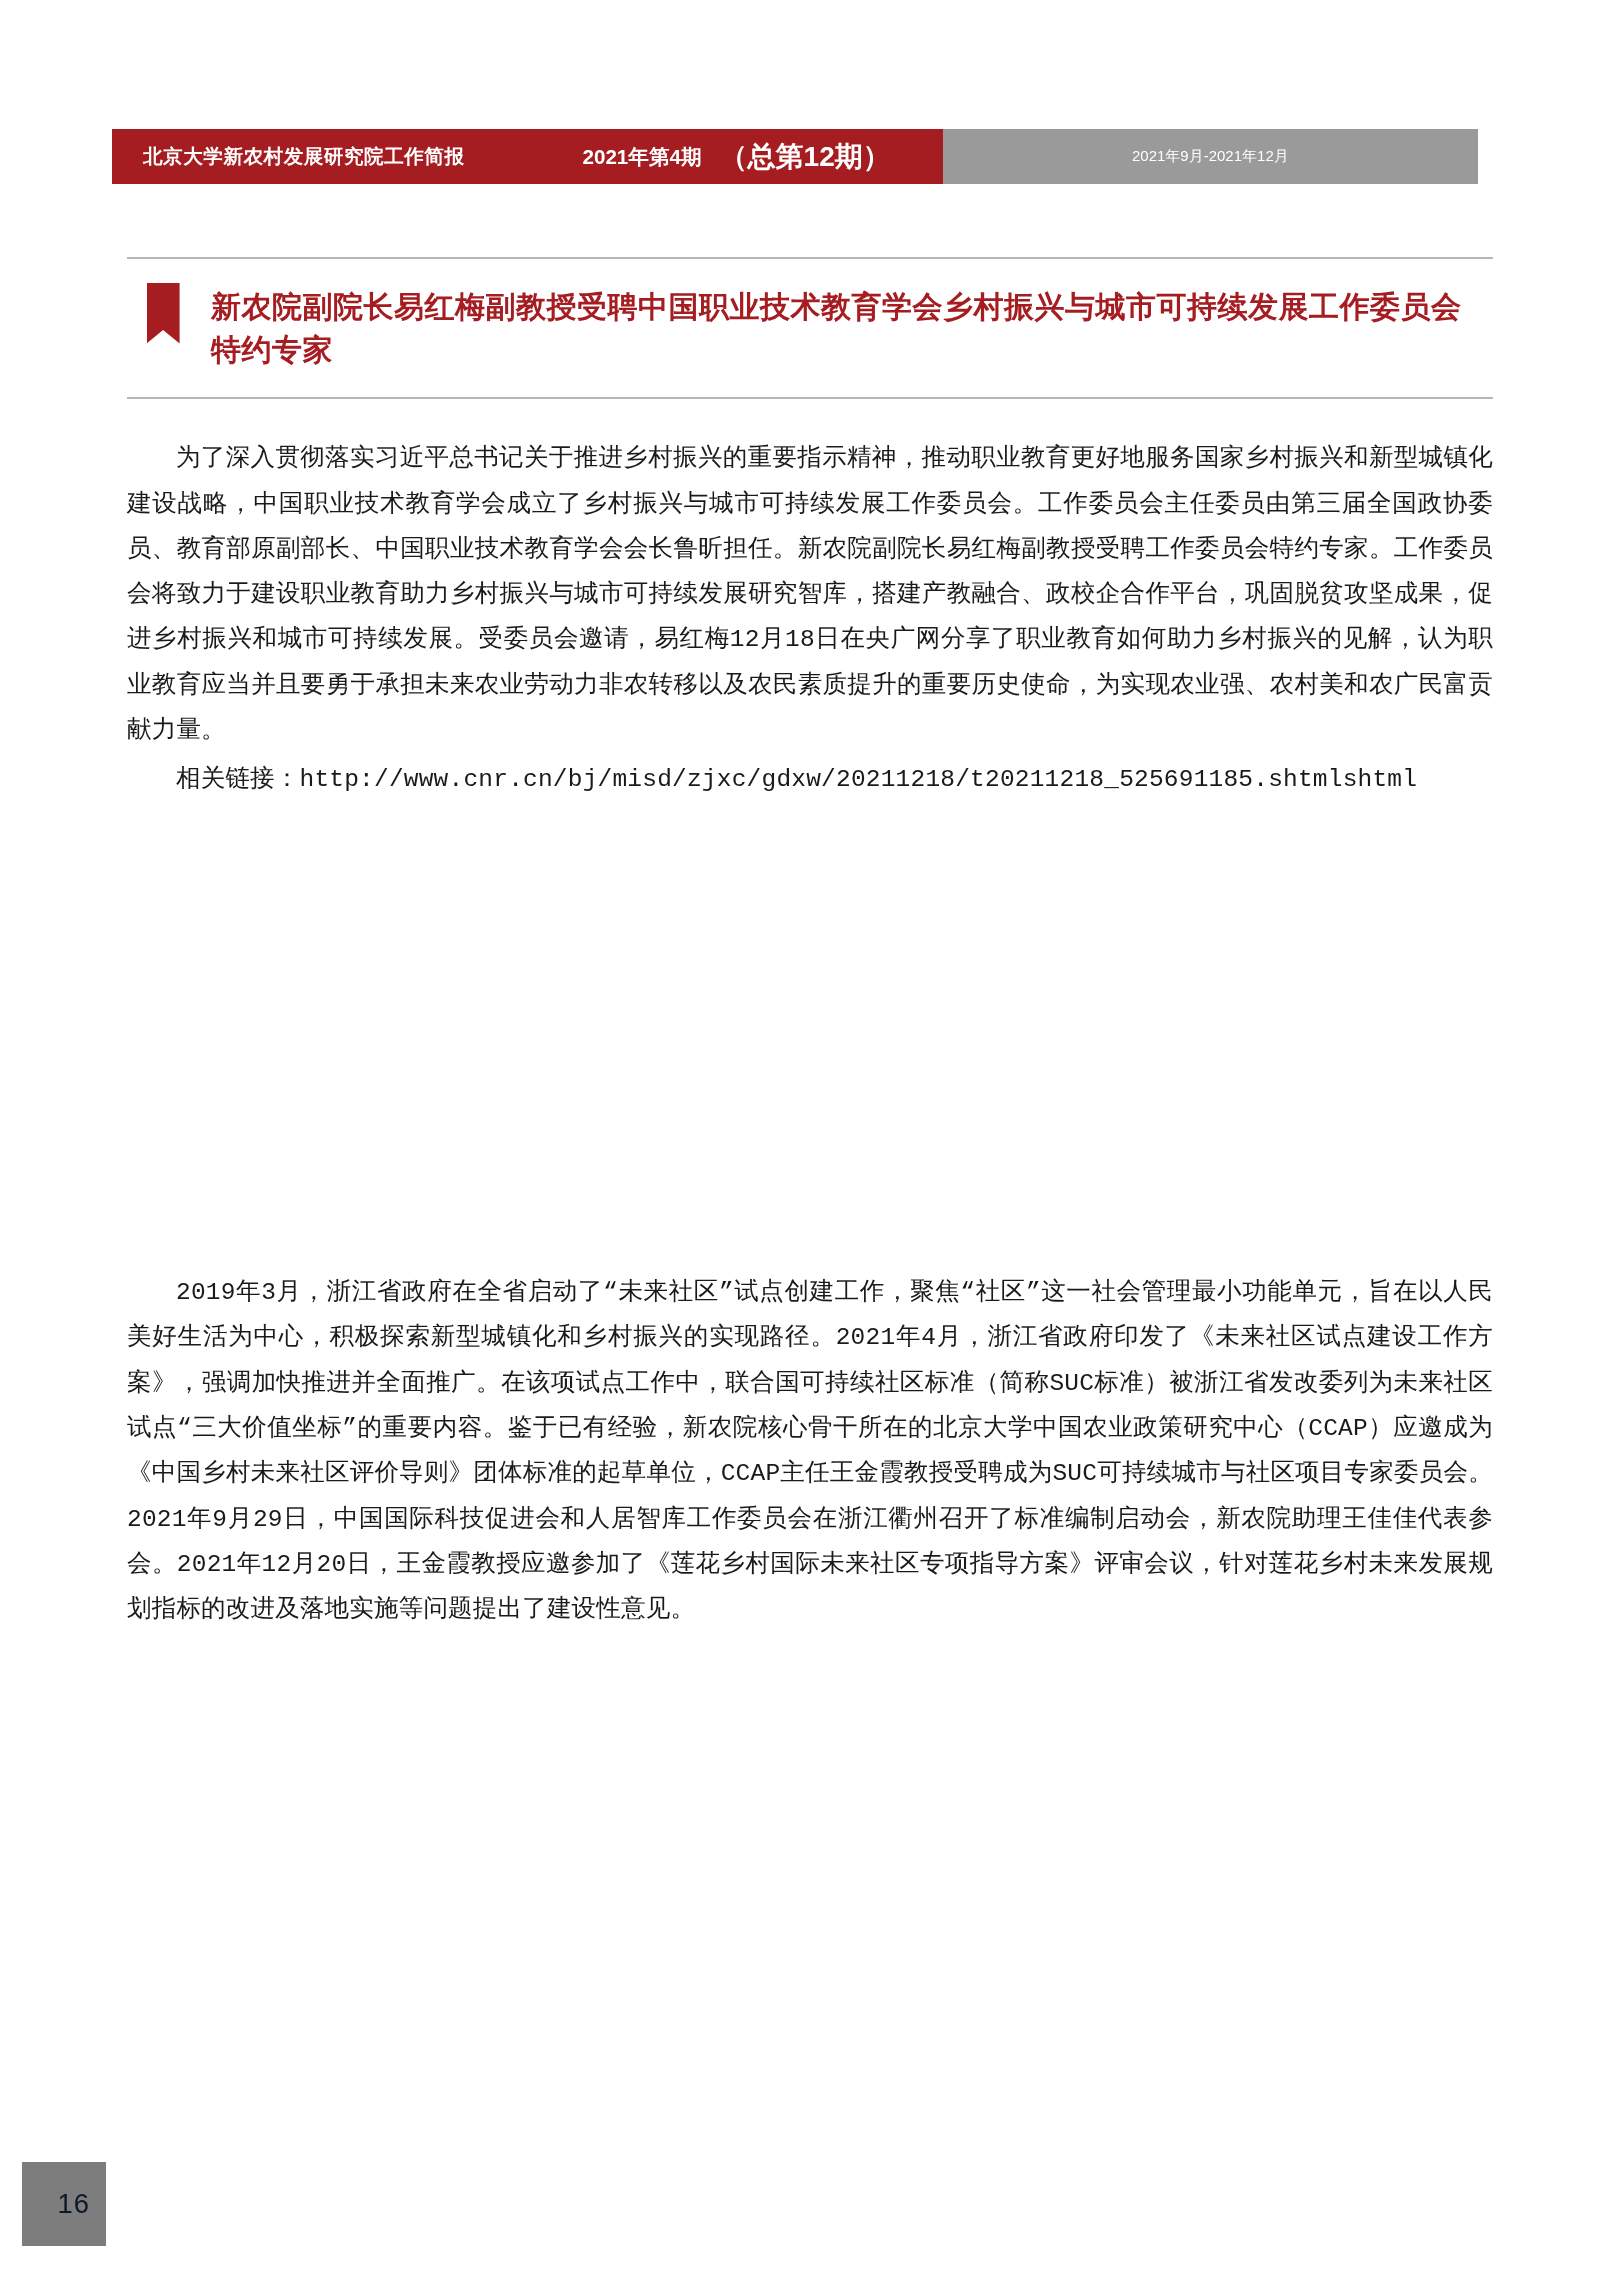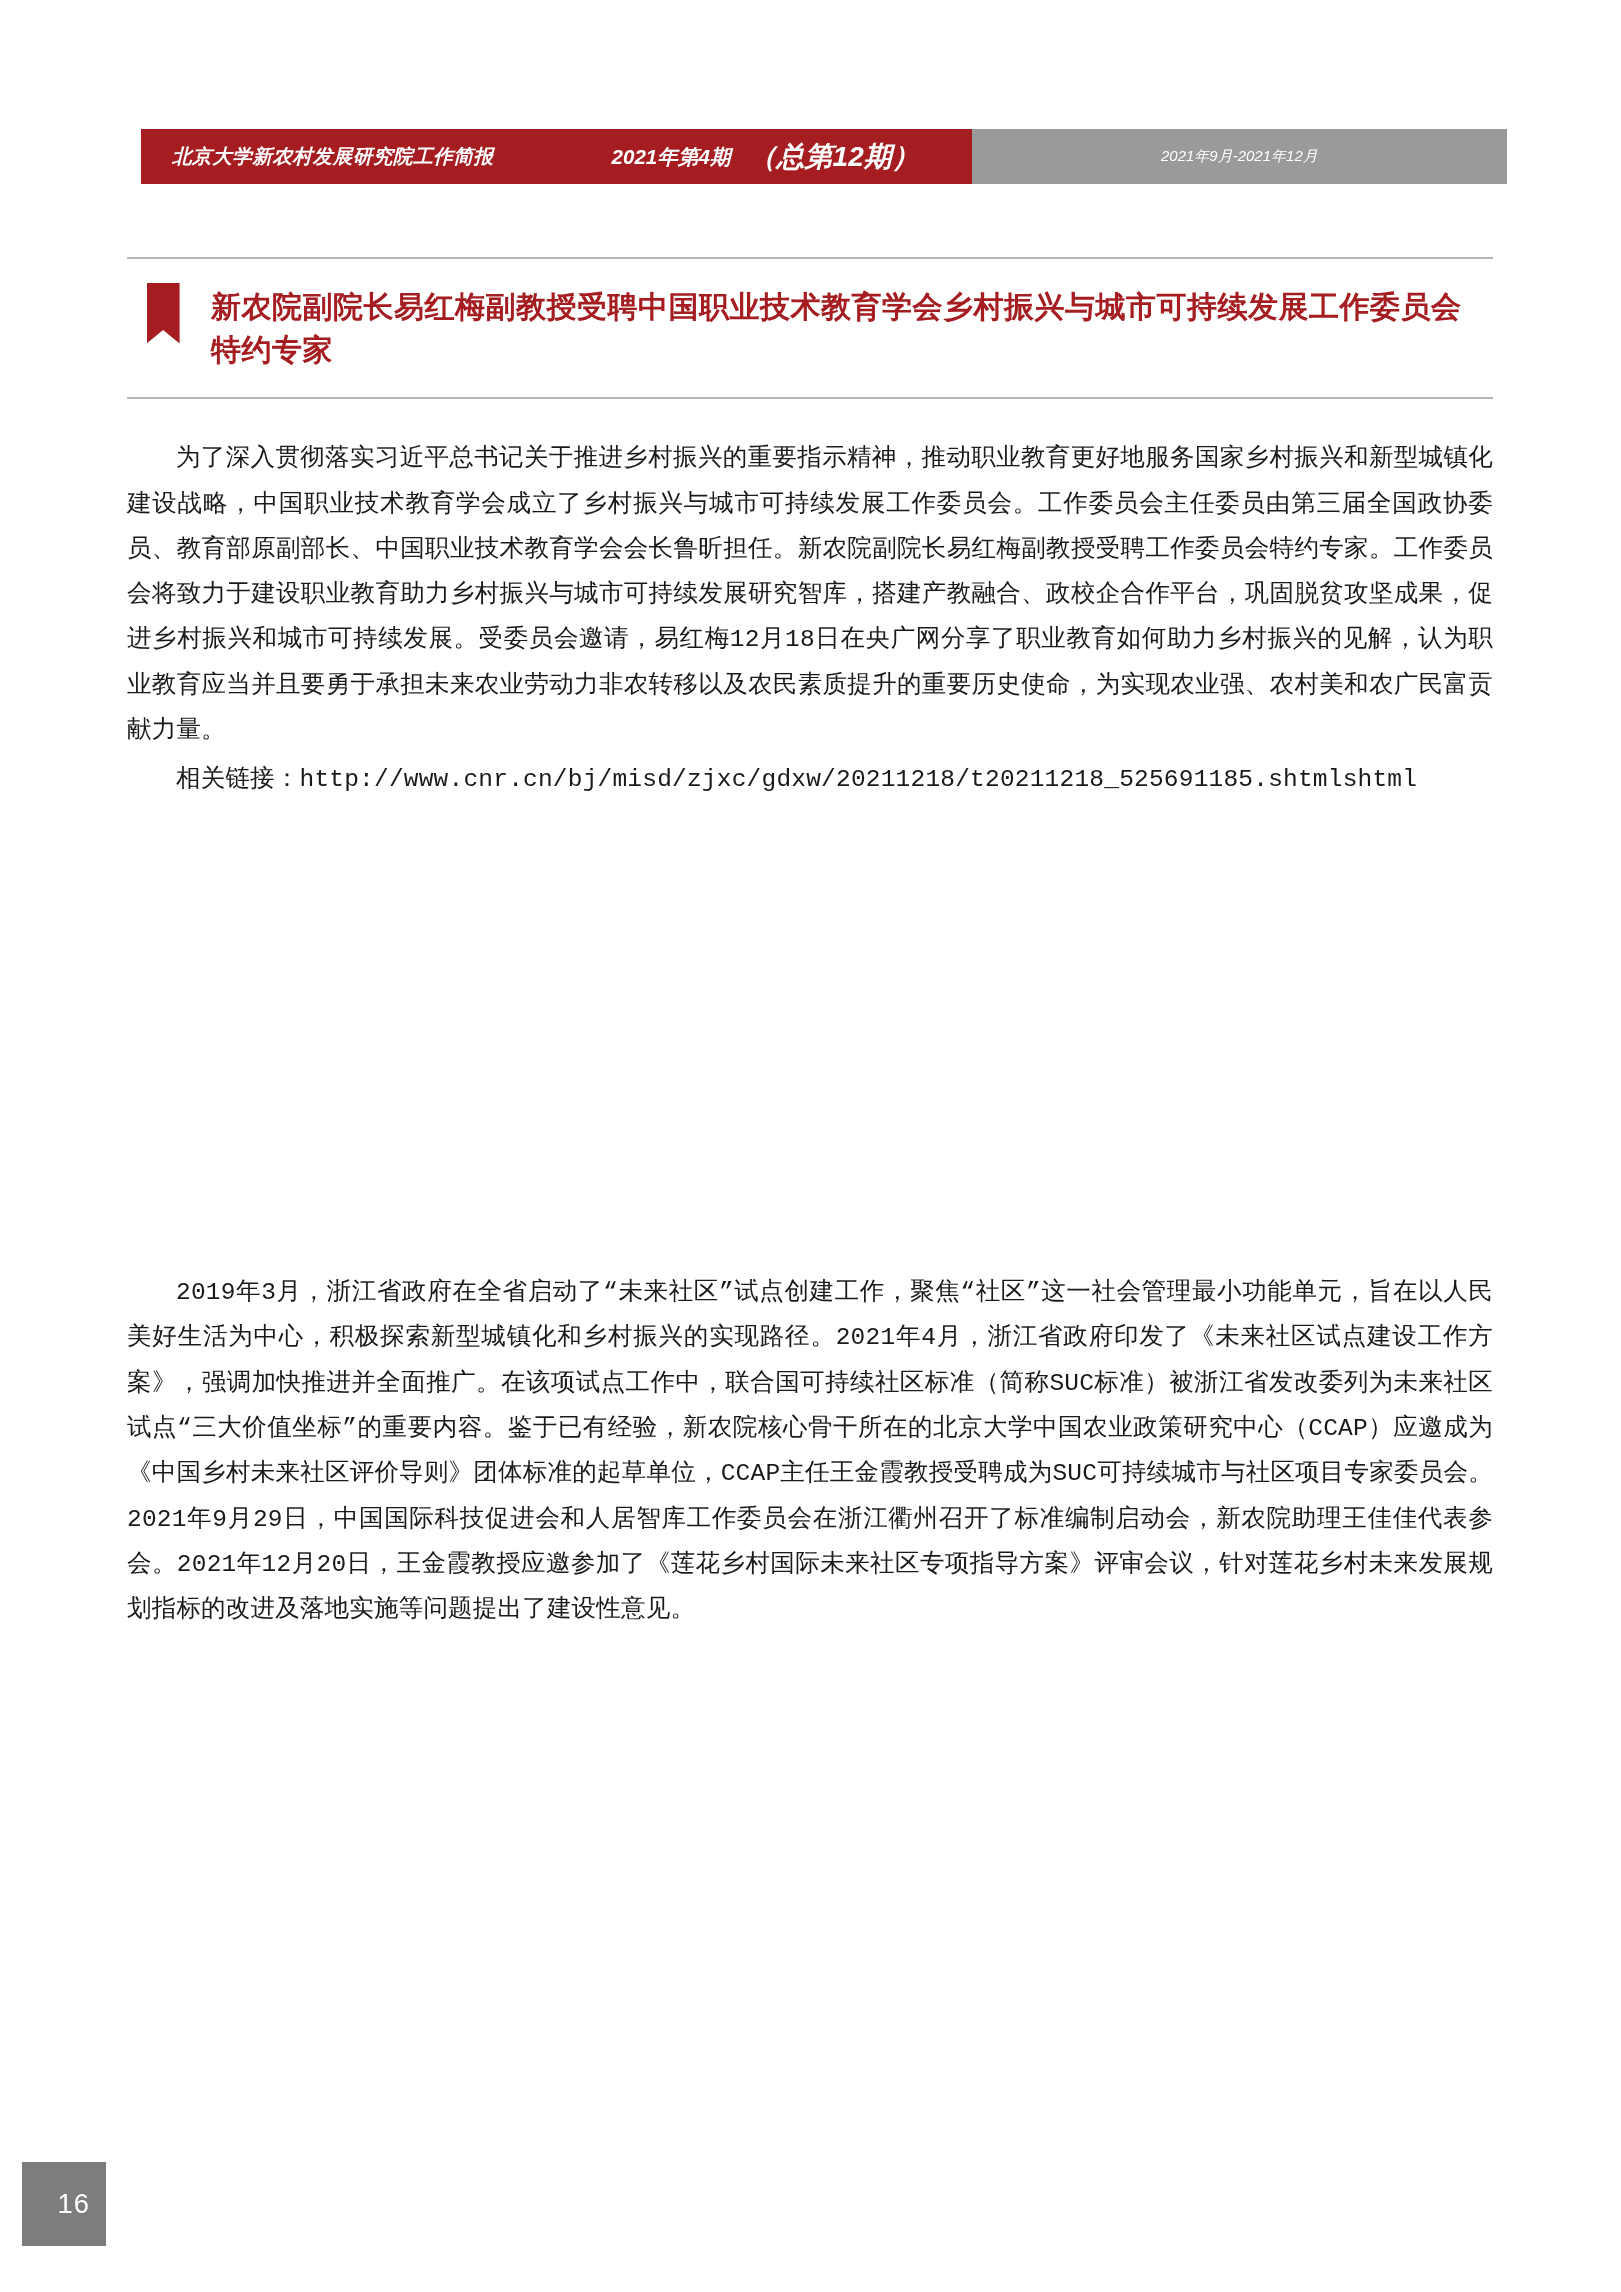--- a/index.html
+++ b/index.html
@@ -12,26 +12,25 @@
     background: #ffffff;
     font-family: "Liberation Sans", sans-serif;
     position: relative;
     overflow: hidden;
   }
 
   
   .header {
     position: absolute;
     top: 129px;
-    left: 141px;
+    left: 112px;
     width: 1366px;
     height: 55px;
     display: flex;
     align-items: stretch;
-    font-style: italic;
   }
   .header-red {
     background: #a51c21;
     color: #ffffff;
     display: flex;
     align-items: center;
     flex: 0 0 auto;
     padding: 0 0 0 31px;
   }
   .header-red .title {
@@ -117,21 +116,21 @@
   }
 
   
   .page-number-box {
     position: absolute;
     left: 21.6px;
     bottom: 47px;
     width: 84px;
     height: 84px;
     background: #7d7d7d;
-    color: #ffffff;
+    color: #0f172a;
     display: flex;
     align-items: center;
     justify-content: flex-end;
     box-sizing: border-box;
     padding-right: 15.7px;
     font-size: 27.4px;
     letter-spacing: 1px;
   }
 </style>
 </head>

